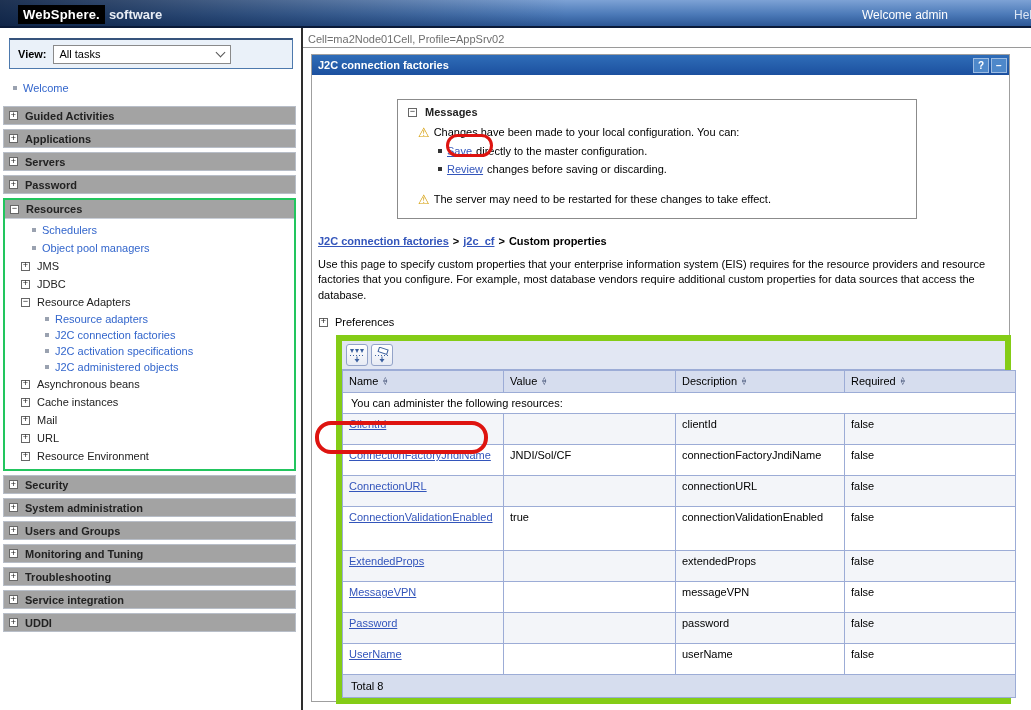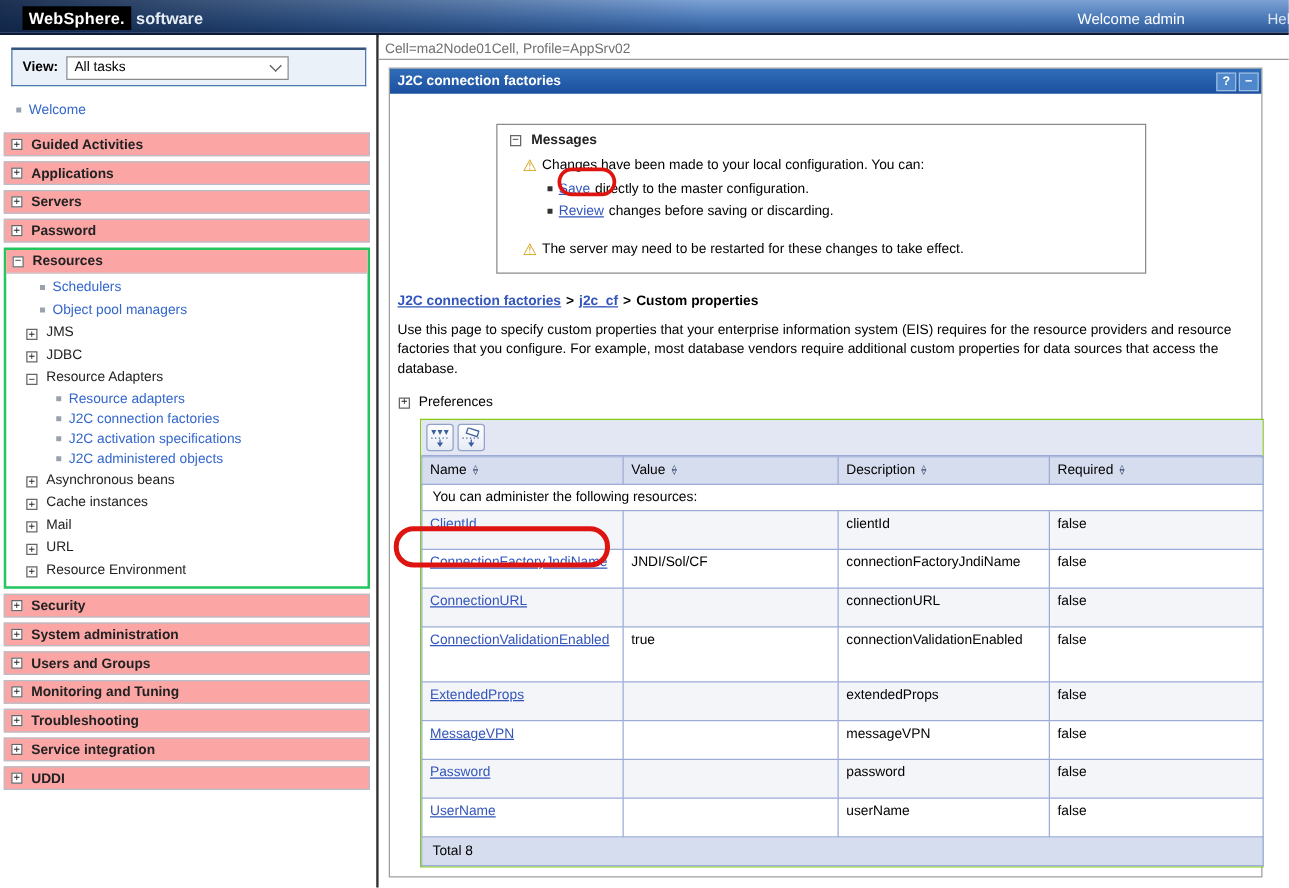--- a/index.html
+++ b/index.html
@@ -23,31 +23,31 @@
   .view-box { margin:8px 8px 0 9px; height:31px; border:1px solid #4d79ad; border-top:2px solid #36537c;
     background:#eaf1f9; display:flex; align-items:center; padding:0 8px; }
   .view-label { font-weight:bold; margin-right:6px; }
   .select { width:178px; height:19px; background:#fff; border:1px solid #8a8a8a;
     display:flex; align-items:center; justify-content:space-between; padding:0 6px; cursor:default; }
   .chev { width:7px; height:7px; border-right:1px solid #555; border-bottom:1px solid #555;
     transform:rotate(45deg); margin-top:-4px; }
   .nav-link { display:flex; align-items:center; color:#3366cc; padding:3px 16px 3px 13px; cursor:pointer; }
   .nav-link.top { margin-top:10px; }
   .sq { width:4px; height:4px; background:#9aa2b0; margin-right:6px; flex:0 0 auto; }
-  .nav-section { height:19px; margin:0 5px 4px 3px; background:#fca5a5; border:1px solid #b8bec8;
+  .nav-section { height:19px; margin:0 5px 4px 3px; background:#a3a3a3; border:1px solid #b8bec8;
     display:flex; align-items:center; padding-left:5px; font-weight:bold; color:#222; cursor:pointer; }
   .first-sec { margin-top:9px; }
   .pm { display:inline-flex; align-items:center; justify-content:center; width:9px; height:9px;
     border:1px solid #666; background:#fff; font-size:9px; line-height:9px; color:#222;
     margin-right:7px; flex:0 0 auto; font-weight:normal; }
   .pm.plus::before { content:"+"; margin-top:-1px; }
   .pm.minus::before { content:"\2212"; margin-top:-1px; }
   .res-block { margin:0 5px 4px 3px; border:2px solid #22c55e; padding-bottom:4px; }
   .res-block .nav-section { margin:0 0 2px 0; border:none; border-bottom:1px solid #c9ced8; }
-  .nav-sub { display:flex; align-items:flex-end; padding:3px 0 3px 16px; color:#222; cursor:pointer; }
+  .nav-sub { display:flex; align-items:center; padding:3px 0 3px 16px; color:#222; cursor:pointer; }
   .nav-link.lvl1 { padding-left:27px; }
   .nav-link.lvl2 { padding:2px 0 2px 40px; }
 
   .frame-divider { position:absolute; left:301px; top:28px; width:2px; bottom:0; background:#2e2e2e; }
 
   
   .content { position:absolute; left:303px; top:30px; right:0; bottom:0; background:#fff; }
   .context-bar { color:#6f6f6f; padding:3px 12px 2px 5px; border-bottom:1px solid #9a9a9a; margin-right:0; }
   .panel { position:absolute; left:8px; top:24px; width:699px; height:648px; border:1px solid #9f9f9f; background:#fff; }
   .panel-titlebar { height:20px; background:linear-gradient(#2f6db8,#1c509f);
@@ -72,21 +72,21 @@
 
   
   .breadcrumb { margin:16px 0 0 1px; font-weight:bold; }
   .breadcrumb a { color:#3355bb; text-decoration:underline; cursor:pointer; }
   .crumb-sep { margin:0 4px; color:#000; }
   .description { margin:10px 0 0 1px; width:692px; line-height:1.4; }
   .prefs { display:flex; align-items:center; margin:13px 0 0 2px; }
   .prefs .pm { margin-right:7px; }
 
   
-  .table-wrap { margin:7px 0 0 19px; width:675px; border:1px solid #84cc16; }
+  .table-wrap { margin:7px 0 0 19px; width:675px; border:6px solid #84cc16; }
   .tbl-toolbar { background:#e2e7f3; border-bottom:1px solid #9cacd6; padding:3px 4px; display:flex; gap:3px; }
   .tool-btn { width:22px; height:22px; background:linear-gradient(#ffffff,#e7ebf4); border:1px solid #93a3c8;
     border-radius:3px; display:flex; align-items:center; justify-content:center; cursor:pointer; }
   table { border-collapse:collapse; table-layout:fixed; width:673px; }
   col.c1{width:161px;} col.c2{width:172px;} col.c3{width:169px;} col.c4{width:171px;}
   th, td { border:1px solid #9cacd6; text-align:left; vertical-align:top; padding:4px 6px; font-size:11px; }
   th { background:#d6ddee; font-weight:normal; height:22px; cursor:pointer; }
   .th-inner { display:flex; align-items:center; gap:5px; }
   .sort { display:inline-flex; flex-direction:column; line-height:4.5px; font-size:8px; color:#39496e; }
   .sort::before { content:"\25B5"; }

